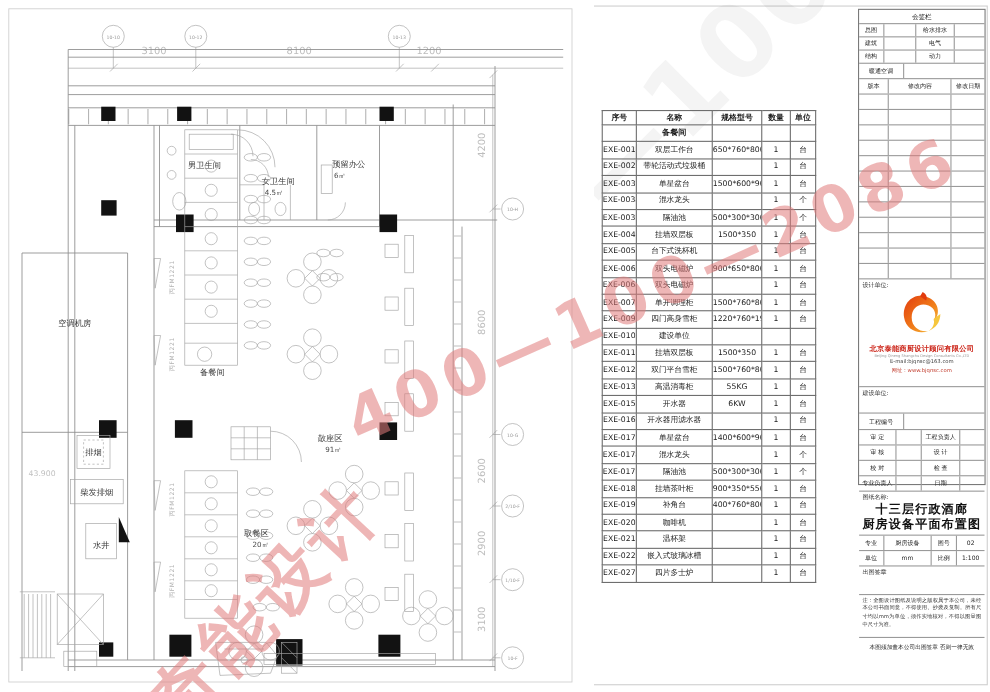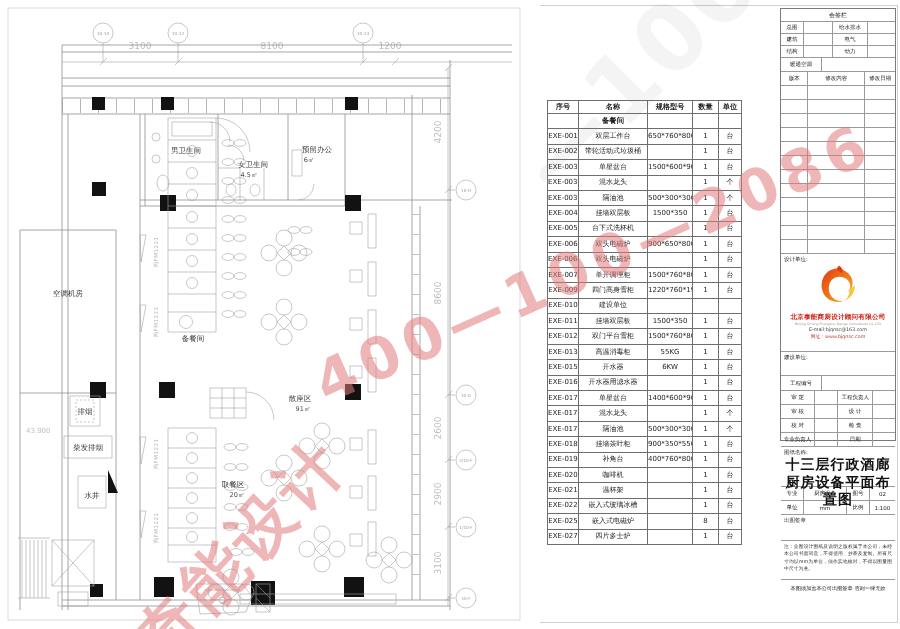--- a/index.html
+++ b/index.html
@@ -40,21 +40,21 @@
   .design{height:98px;text-align:center;}
   .logo{height:48px;display:flex;justify-content:center;margin-top:1px;}
   .coname{color:#cc2418;font-weight:bold;font-size:6.6px;letter-spacing:.2px;margin-top:1px;}
   .coen{color:#999;font-size:3.6px;transform:scale(.9);}
   .coemail{font-size:4.8px;color:#444;margin-top:1px;}
   .coweb{font-size:4.8px;color:#c03a2b;margin-top:1px;}
   .client{height:24px;}
   .projname{height:27px;}
   .pname{font-size:11px;font-weight:bold;text-align:center;letter-spacing:2px;color:#111;}
   .drawing{height:40px;}
-  .dtitle{font-size:14px;font-weight:bold;text-align:center;letter-spacing:1px;color:#111;line-height:1.25;}
+  .dtitle{font-size:11px;font-weight:bold;text-align:center;letter-spacing:1px;color:#111;line-height:1.25;}
   .seal{height:26px;}
   .notes{height:39px;padding:2px 3px;}
   .notetext{font-size:4.8px;line-height:1.55;color:#333;text-align:justify;}
   .validity{font-size:5.2px;color:#222;}
   
   .wm{position:absolute;font-weight:bold;white-space:nowrap;pointer-events:none;transform-origin:0 50%;}
   .wm-gray-a{left:28px;top:640px;font-size:95px;color:rgba(60,60,60,.07);transform:rotate(-45deg);z-index:1;}
   .wm-gray-b{left:388px;top:268px;font-size:92px;color:rgba(60,60,60,.055);transform:rotate(-45deg);z-index:1;letter-spacing:4px;}
   .wm-red-cn{left:146px;top:608px;font-size:64px;color:rgba(224,122,122,.55);transform:rotate(-47deg);letter-spacing:5px;z-index:6;}
   .wm-red-num{left:318px;top:352px;font-size:58px;color:rgba(224,122,122,.55);transform:rotate(-24deg);letter-spacing:7px;z-index:6;}
@@ -461,27 +461,20 @@
           <td>台</td>
         </tr>
         <tr>
           <td>EXE-022</td>
           <td>嵌入式玻璃冰槽</td>
           <td></td>
           <td>1</td>
           <td>台</td>
         </tr>
         <tr>
-          <td>EXE-025</td>
-          <td>嵌入式电磁炉</td>
-          <td></td>
-          <td>8</td>
-          <td>台</td>
-        </tr>
-        <tr>
           <td>EXE-027</td>
           <td>四片多士炉</td>
           <td></td>
           <td>1</td>
           <td>台</td>
         </tr>
       </tbody>
   </table>
 
   <div class="titleblock">

